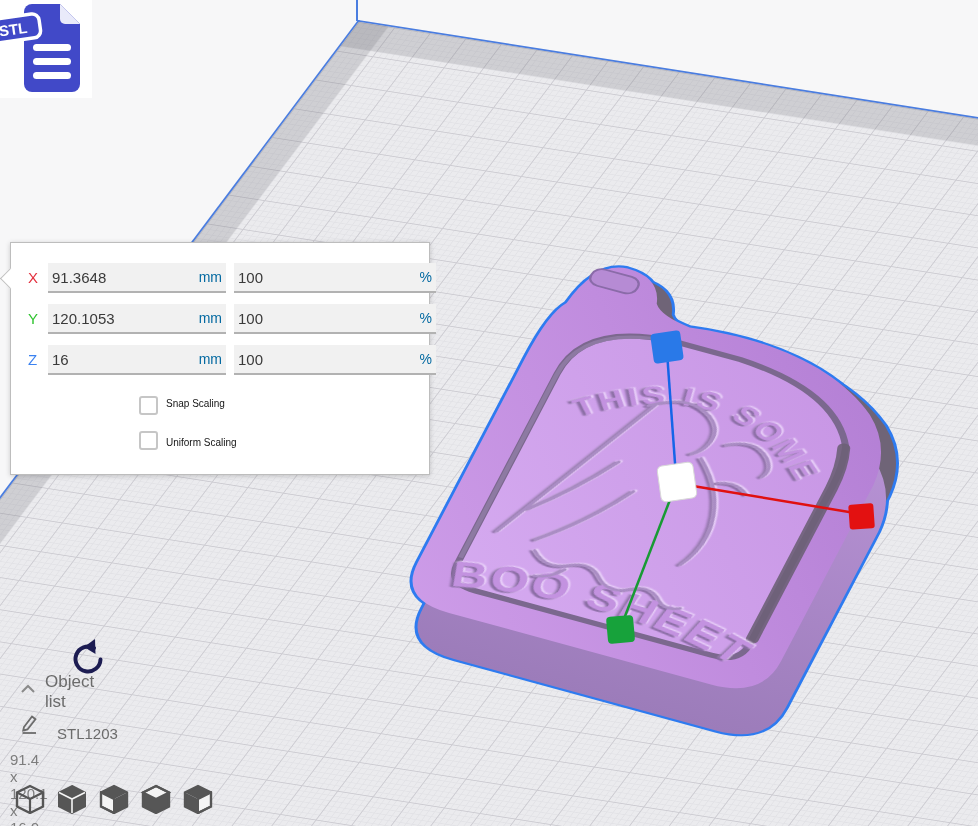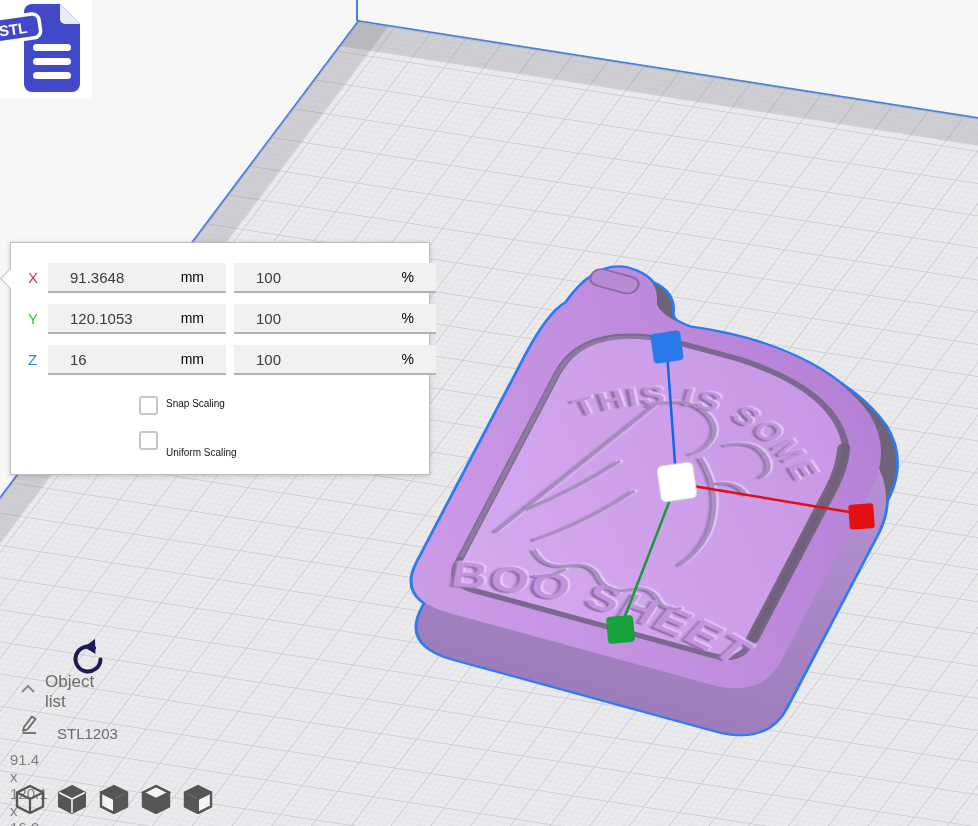--- a/index.html
+++ b/index.html
@@ -39,28 +39,28 @@
   }
   #panel-pointer{
     position:absolute;left:-8px;top:28px;width:14px;height:14px;background:#fff;
     border-left:1px solid #bdbdbd;border-bottom:1px solid #bdbdbd;transform:rotate(45deg);
   }
   .srow{position:absolute;left:0;width:100%;height:30px;}
   .srow .axis{position:absolute;left:17px;top:6px;width:18px;font-size:15px;font-weight:400;}
   .axis-x{color:#e3313f}.axis-y{color:#2fc42f}.axis-z{color:#3b82f0}
   .field{
     position:absolute;top:0;height:30px;background:#f1f1f1;border-bottom:2px solid #b2b2b2;
-    display:flex;align-items:center;padding:0 22px;box-sizing:border-box;
+    display:flex;align-items:center;padding:0 4px;box-sizing:border-box;
   }
   .f1{left:37px;width:178px;} .f2{left:223px;width:202px;}
   .field input{
     border:none;background:transparent;flex:1;min-width:0;padding:0;outline:none;
     font-family:"Liberation Sans",sans-serif;font-size:15px;color:#3a3a3a;
   }
-  .unit{color:#000000;font-size:14px;flex:none;}
+  .unit{color:#0369a1;font-size:14px;flex:none;}
   #reset-btn{position:absolute;left:55px;top:395px;width:42px;height:44px;cursor:pointer;}
   .chk{
     position:absolute;left:128px;width:19px;height:19px;background:#fff;
     border:2px solid #c6c6c6;border-radius:3px;box-sizing:border-box;cursor:pointer;
   }
   .chk-label{position:absolute;left:155px;font-size:10px;color:#141414;}
   
   #object-list{position:absolute;left:0;top:672px;z-index:5;color:#6b6b6b;}
   #ol-caret{position:absolute;left:20px;top:12px;}
   #ol-header{position:absolute;left:45px;top:0;font-size:17px;}
@@ -216,21 +216,21 @@
     <div id="reset-btn">
       <svg width="42" height="44" viewBox="0 0 42 44">
         <path d="M 28,10 A 12.5,12.5 0 1 0 34.5,21.5" fill="none" stroke="#1c1c52" stroke-width="4" stroke-linecap="round"></path>
         <polygon points="29,1 29.5,16 18,9" fill="#1c1c52"></polygon>
       </svg>
     </div>
 
     <div class="chk" style="top:153px;"></div>
     <div class="chk-label" style="top:155px;">Snap Scaling</div>
     <div class="chk" style="top:188px;"></div>
-    <div class="chk-label" style="top:204px;">Uniform Scaling</div>
+    <div class="chk-label" style="top:194px;">Uniform Scaling</div>
   </div>
 
   <div id="object-list">
     <svg id="ol-caret" width="16" height="10" viewBox="0 0 16 10">
       <path d="M 2,8 L 8,2 L 14,8" fill="none" stroke="#8a8a8a" stroke-width="2"></path>
     </svg>
     <div id="ol-header">Object list</div>
     <svg id="ol-pencil" width="20" height="20" viewBox="0 0 20 20">
       <path d="M 4,13 L 12,2.5 L 15.5,5.2 L 7.5,15.5 L 3.2,16.5 Z" fill="none" stroke="#6b6b6b" stroke-width="1.8"></path>
       <line x1="2.5" y1="19" x2="16" y2="19" stroke="#6b6b6b" stroke-width="1.8"></line>

